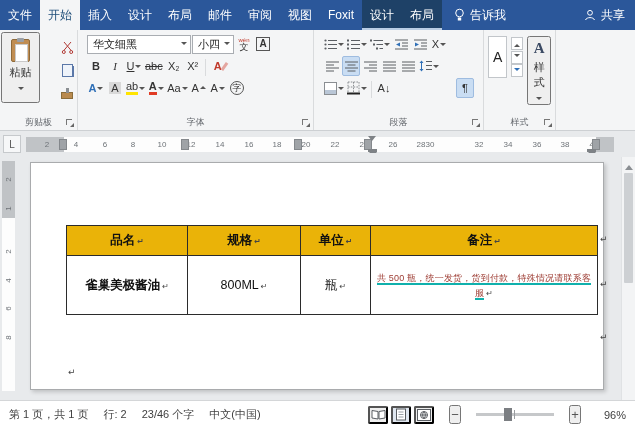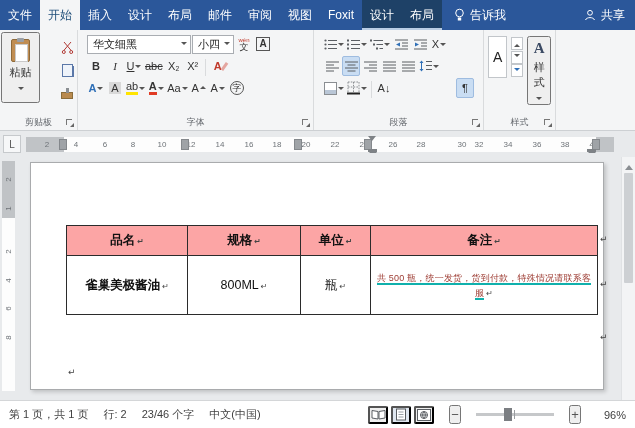--- a/index.html
+++ b/index.html
@@ -76,21 +76,21 @@
 
 
 .docarea{position:absolute;left:0;top:157px;width:100%;height:243px;background:#e8eaec;overflow:hidden}
 .vruler{position:absolute;left:2px;top:4px;width:13px;height:230px;background:#c0c3c6}
 .vrwhite{position:absolute;left:0;top:57px;width:13px;height:173px;background:#fdfdfd}
 .vnum{position:absolute;left:0;width:13px;text-align:center;font-size:8px;color:#6e7378;transform:rotate(-90deg)}
 .page{position:absolute;left:30px;top:5px;width:574px;height:228px;background:#fff;border:1px solid #a9abad;box-shadow:2px 2px 4px rgba(0,0,0,.18)}
 .tablewrap{position:absolute;left:35px;top:62px}
 .dtable{border-collapse:collapse;table-layout:fixed}
 .dtable th,.dtable td{border:1px solid #2b2b2b;text-align:center;vertical-align:middle;font-size:12.5px;color:#111}
-.dtable th{background:#fca5a5;font-weight:bold;height:30px}
+.dtable th{background:#eab308;font-weight:bold;height:30px}
 .rowA td{height:59px}.rowB td{height:46px}
 .remarkcell{text-align:left;padding:2px 4px;vertical-align:middle}
 .remark{font-size:9px;color:#9c3a31;border-bottom:2px solid #10b0ac;letter-spacing:.2px}
 .eoc{font-size:8px;color:#444;margin-left:2px}
 .eor{position:absolute;left:534px;font-size:9px;color:#444}
 .eop{position:absolute;left:2px;top:142px;font-size:9px;color:#444}
 .vscroll{position:absolute;right:0;top:0;width:14px;height:100%;background:#f3f4f5;border-left:1px solid #e0e2e4}
 .vscroll .up{position:absolute;top:4px;left:3px;width:0;height:0;border:4px solid transparent;border-bottom:5px solid #8a8e92}
 .vthumb{position:absolute;left:2px;top:16px;width:9px;height:110px;background:#cdd0d3;border-radius:1px}
 
@@ -473,21 +473,21 @@
       <span class="hnum" style="left:136px">10</span>
       <span class="hnum" style="left:165px">12</span>
       <span class="hnum" style="left:194px">14</span>
       <span class="hnum" style="left:223px">16</span>
       <span class="hnum" style="left:251px">18</span>
       <span class="hnum" style="left:280px">20</span>
       <span class="hnum" style="left:309px">22</span>
       <span class="hnum" style="left:338px">24</span>
       <span class="hnum" style="left:367px">26</span>
       <span class="hnum" style="left:395px">28</span>
-      <span class="hnum" style="left:436px">30</span>
+      <span class="hnum" style="left:404px">30</span>
       <span class="hnum" style="left:453px">32</span>
       <span class="hnum" style="left:482px">34</span>
       <span class="hnum" style="left:511px">36</span>
       <span class="hnum" style="left:539px">38</span>
       <span class="hnum" style="left:568px">40</span>
       <div class="colmark" style="left:33px"></div>
       <div class="colmark" style="left:155px"></div>
       <div class="colmark" style="left:268px"></div>
       <div class="colmark" style="left:338px"></div>
       <div class="colmark" style="left:566px"></div>

